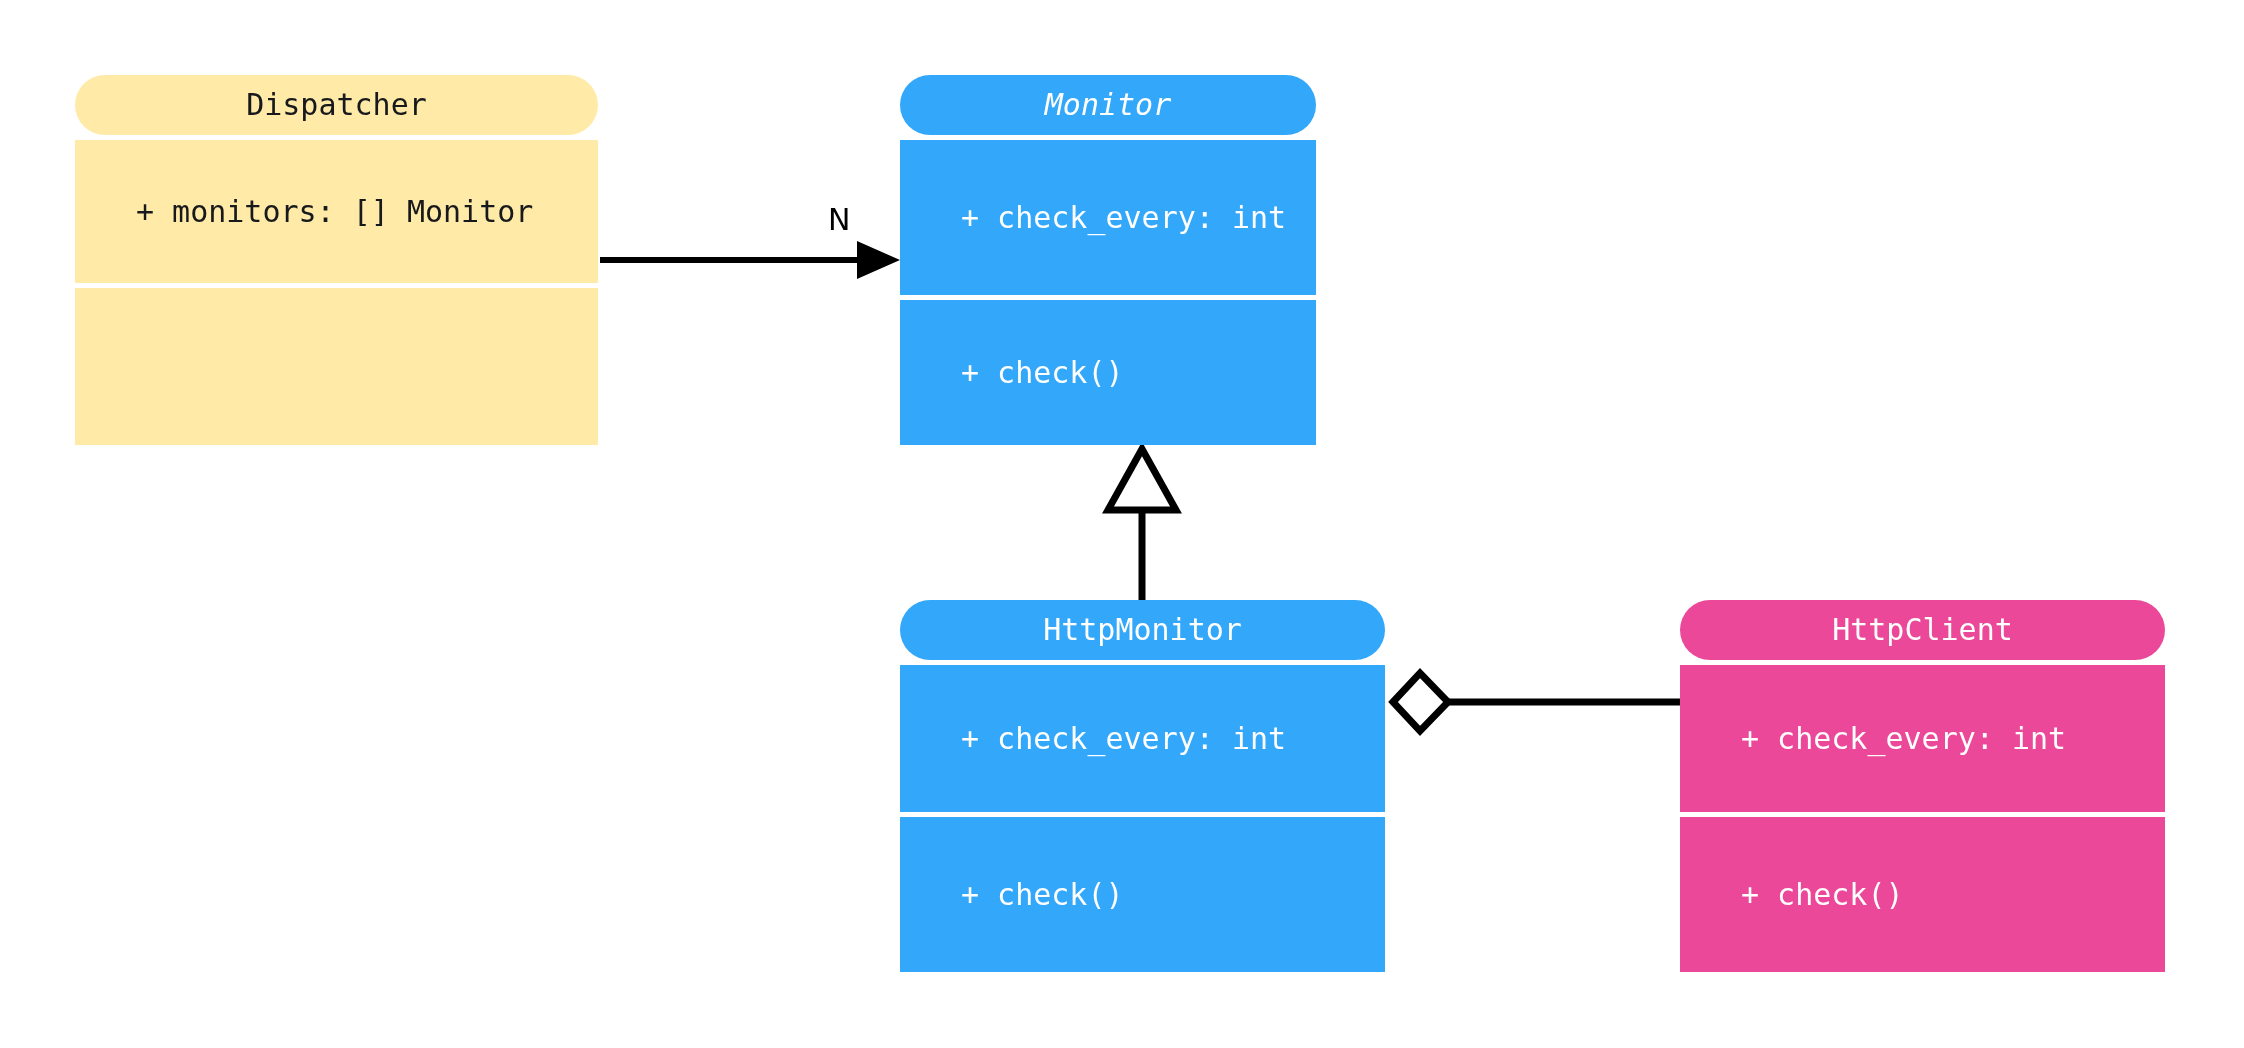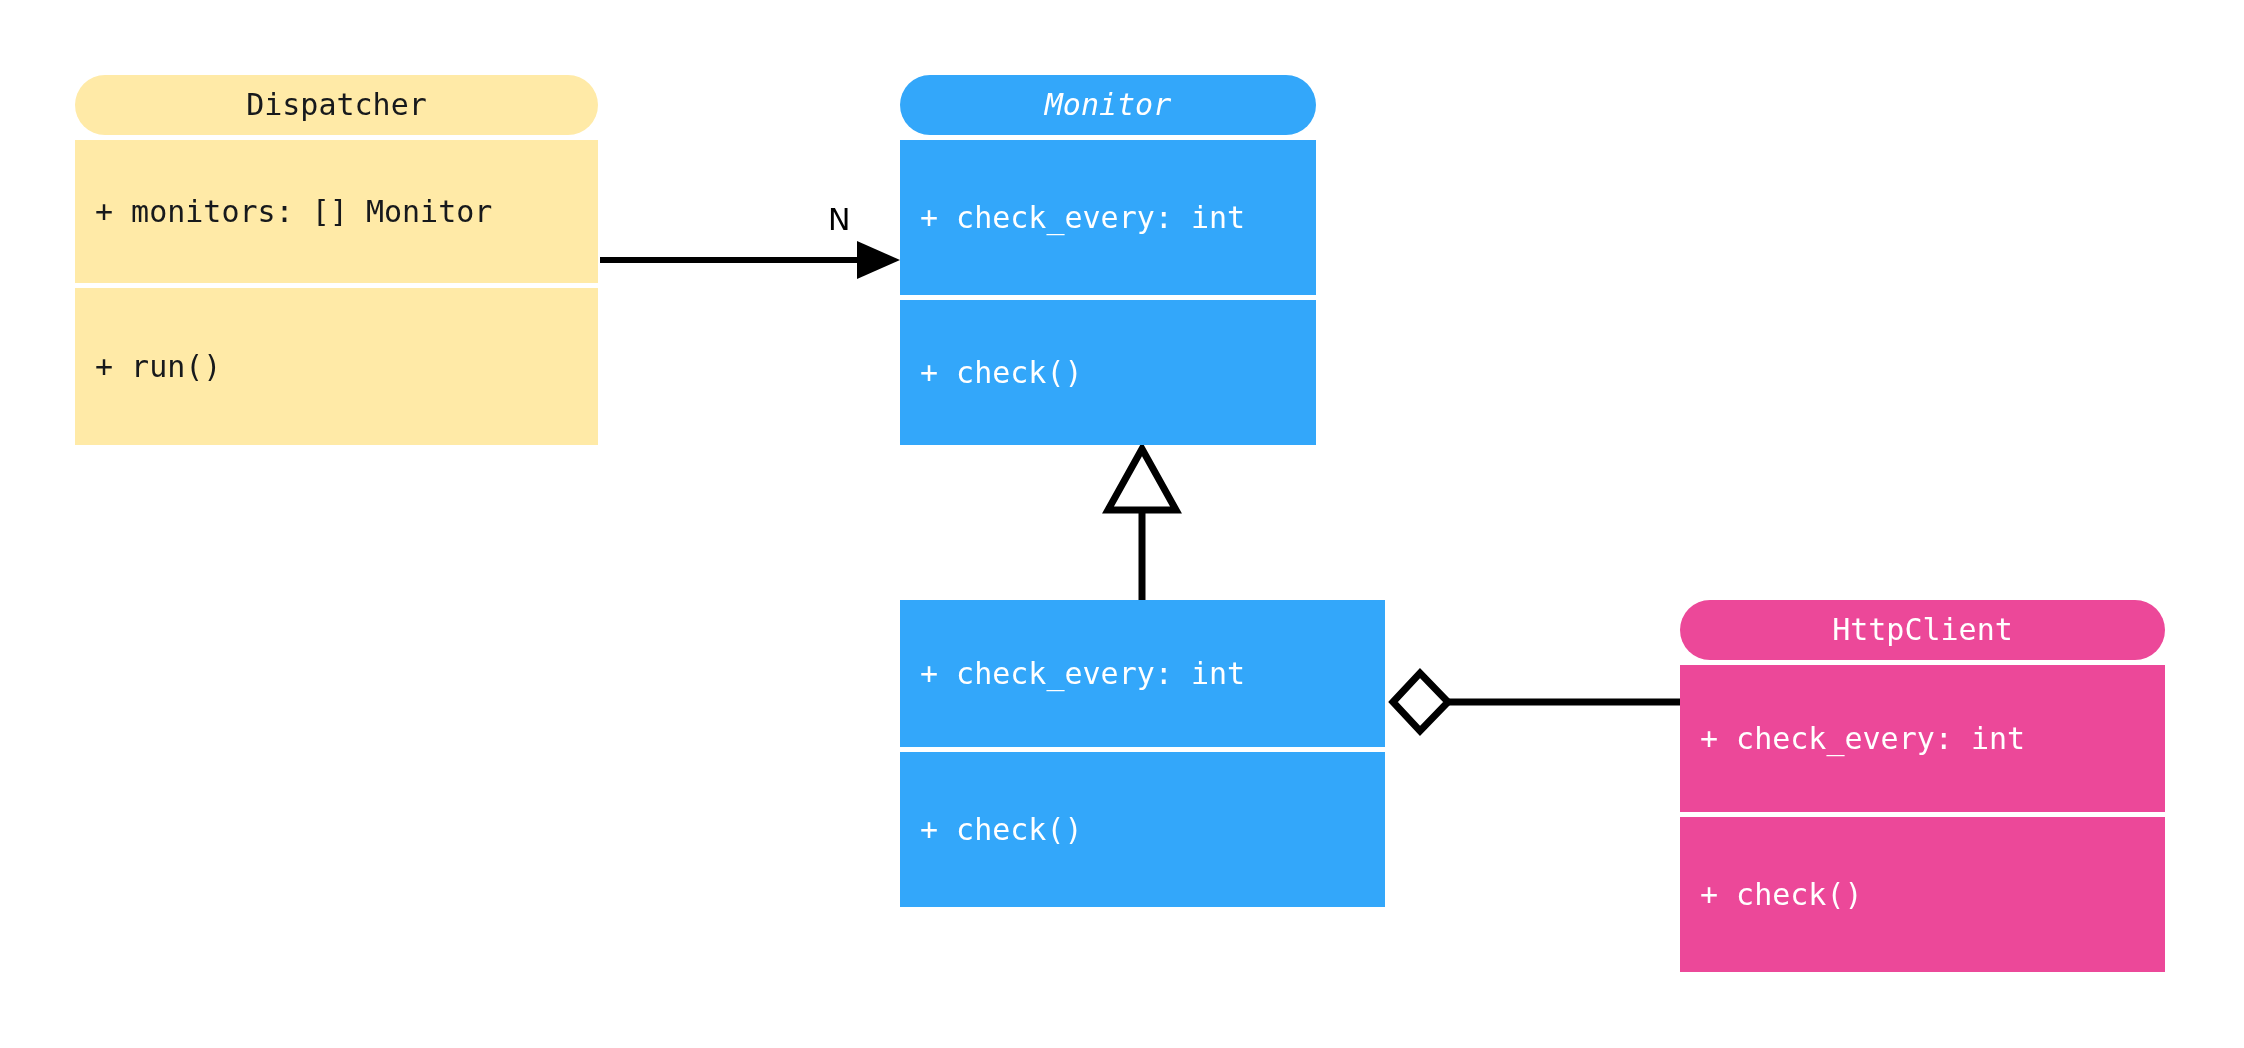--- a/index.html
+++ b/index.html
@@ -48,20 +48,21 @@
     padding: 0 20px;
     font-size: 30px;
     display: flex;
     flex-direction: column;
     justify-content: center;
   }
   .uml-line {
     white-space: pre;
     line-height: 34px;
     height: 34px;
+    margin-left: 41px;
   }
   
   .theme-yellow .uml-compartment { background: #ffeaa7; }
   .theme-yellow .uml-title,
   .theme-yellow .uml-line { color: #17191c; }
   
   .theme-blue .uml-compartment { background: #33a7fa; }
   .theme-blue .uml-title,
   .theme-blue .uml-line { color: #ffffff; }
   
@@ -111,35 +112,35 @@
   </svg>
 
   <div class="edge-label" style="left:828px; top:205px;">N</div>
 
   <div class="uml-class theme-yellow" style="left:75px; top:75px; width:523px; height:370px;">
     <div class="uml-compartment uml-title">Dispatcher</div>
     <div class="uml-compartment uml-attrs" style="height:143px;">
       <div class="uml-line">+ monitors: [] Monitor</div>
     </div>
     <div class="uml-compartment uml-methods" style="height:157px;">
-      <div class="uml-line">+ run()</div>
     </div>
   </div>
 
   <div class="uml-class theme-blue" style="left:900px; top:75px; width:416px; height:370px;">
     <div class="uml-compartment uml-title abstract">Monitor</div>
     <div class="uml-compartment uml-attrs" style="height:155px;">
       <div class="uml-line">+ check_every: int</div>
     </div>
     <div class="uml-compartment uml-methods" style="height:145px;">
       <div class="uml-line">+ check()</div>
     </div>
   </div>
 
   <div class="uml-class theme-blue" style="left:900px; top:600px; width:485px; height:372px;">
+    <div class="uml-compartment uml-title">HttpMonitor</div>
     <div class="uml-compartment uml-attrs" style="height:147px;">
       <div class="uml-line">+ check_every: int</div>
     </div>
     <div class="uml-compartment uml-methods" style="height:155px;">
       <div class="uml-line">+ check()</div>
     </div>
   </div>
 
   <div class="uml-class theme-green" style="left:1680px; top:600px; width:485px; height:372px;">
     <div class="uml-compartment uml-title">HttpClient</div>

